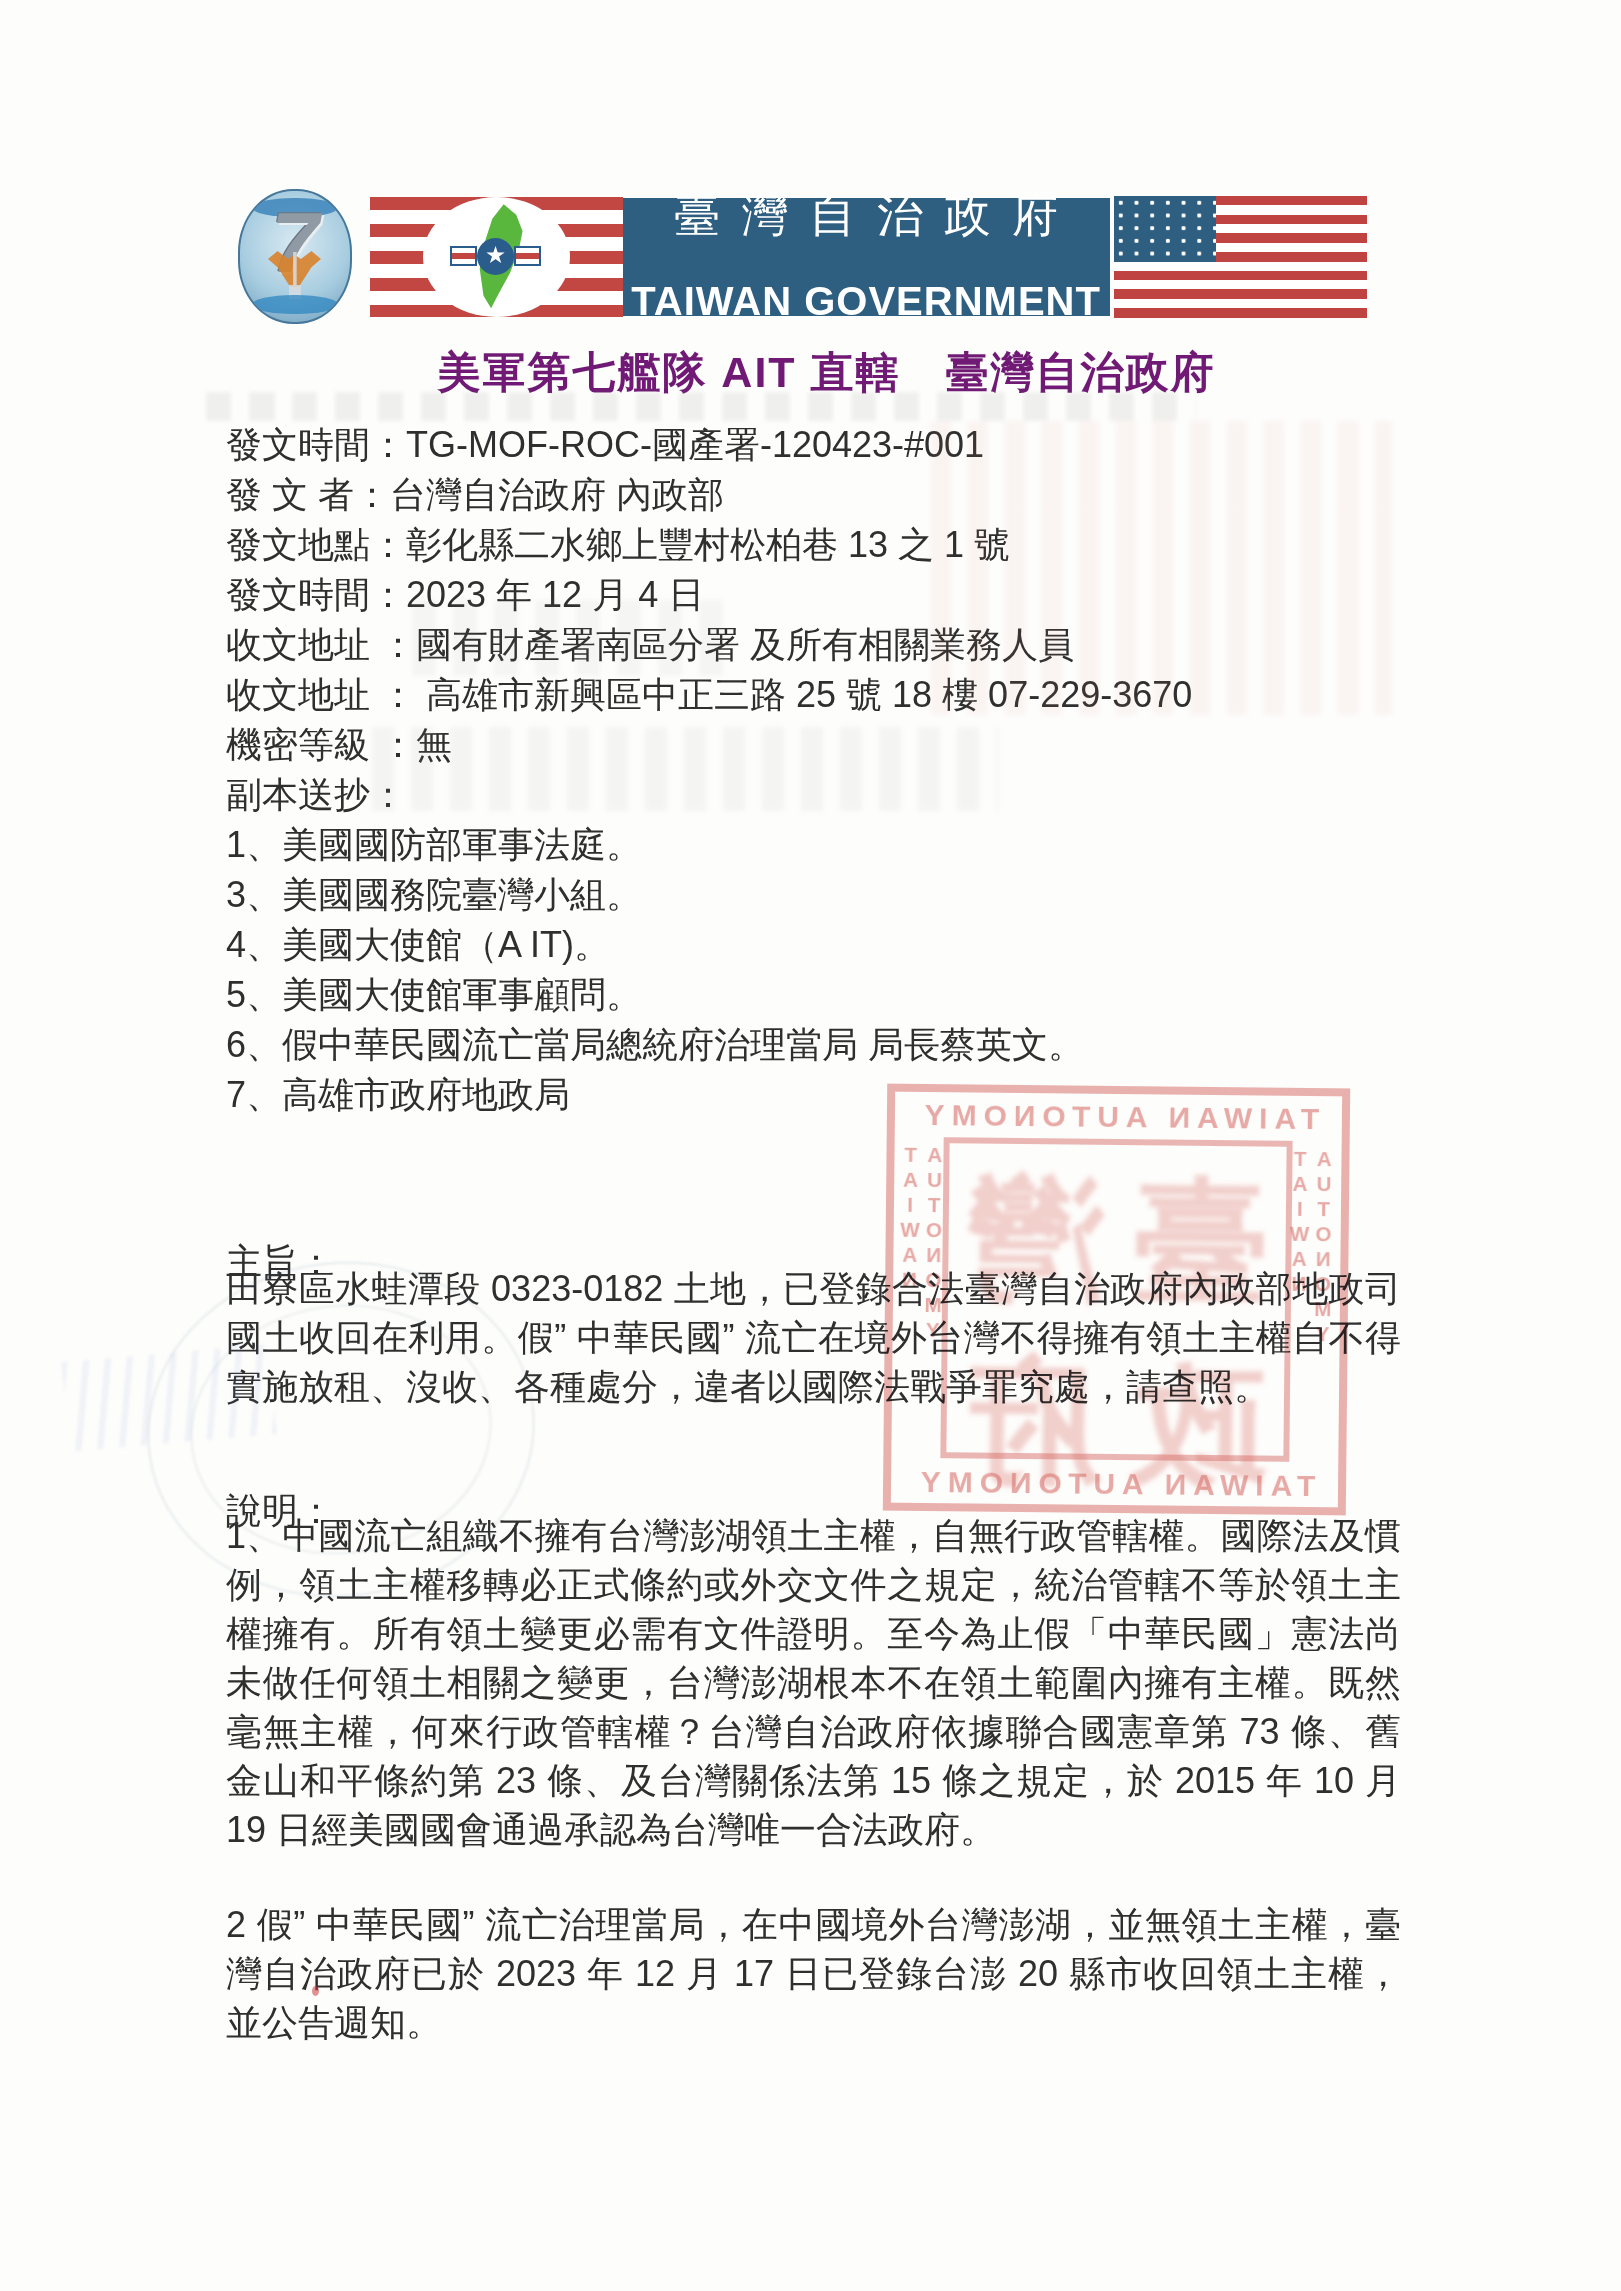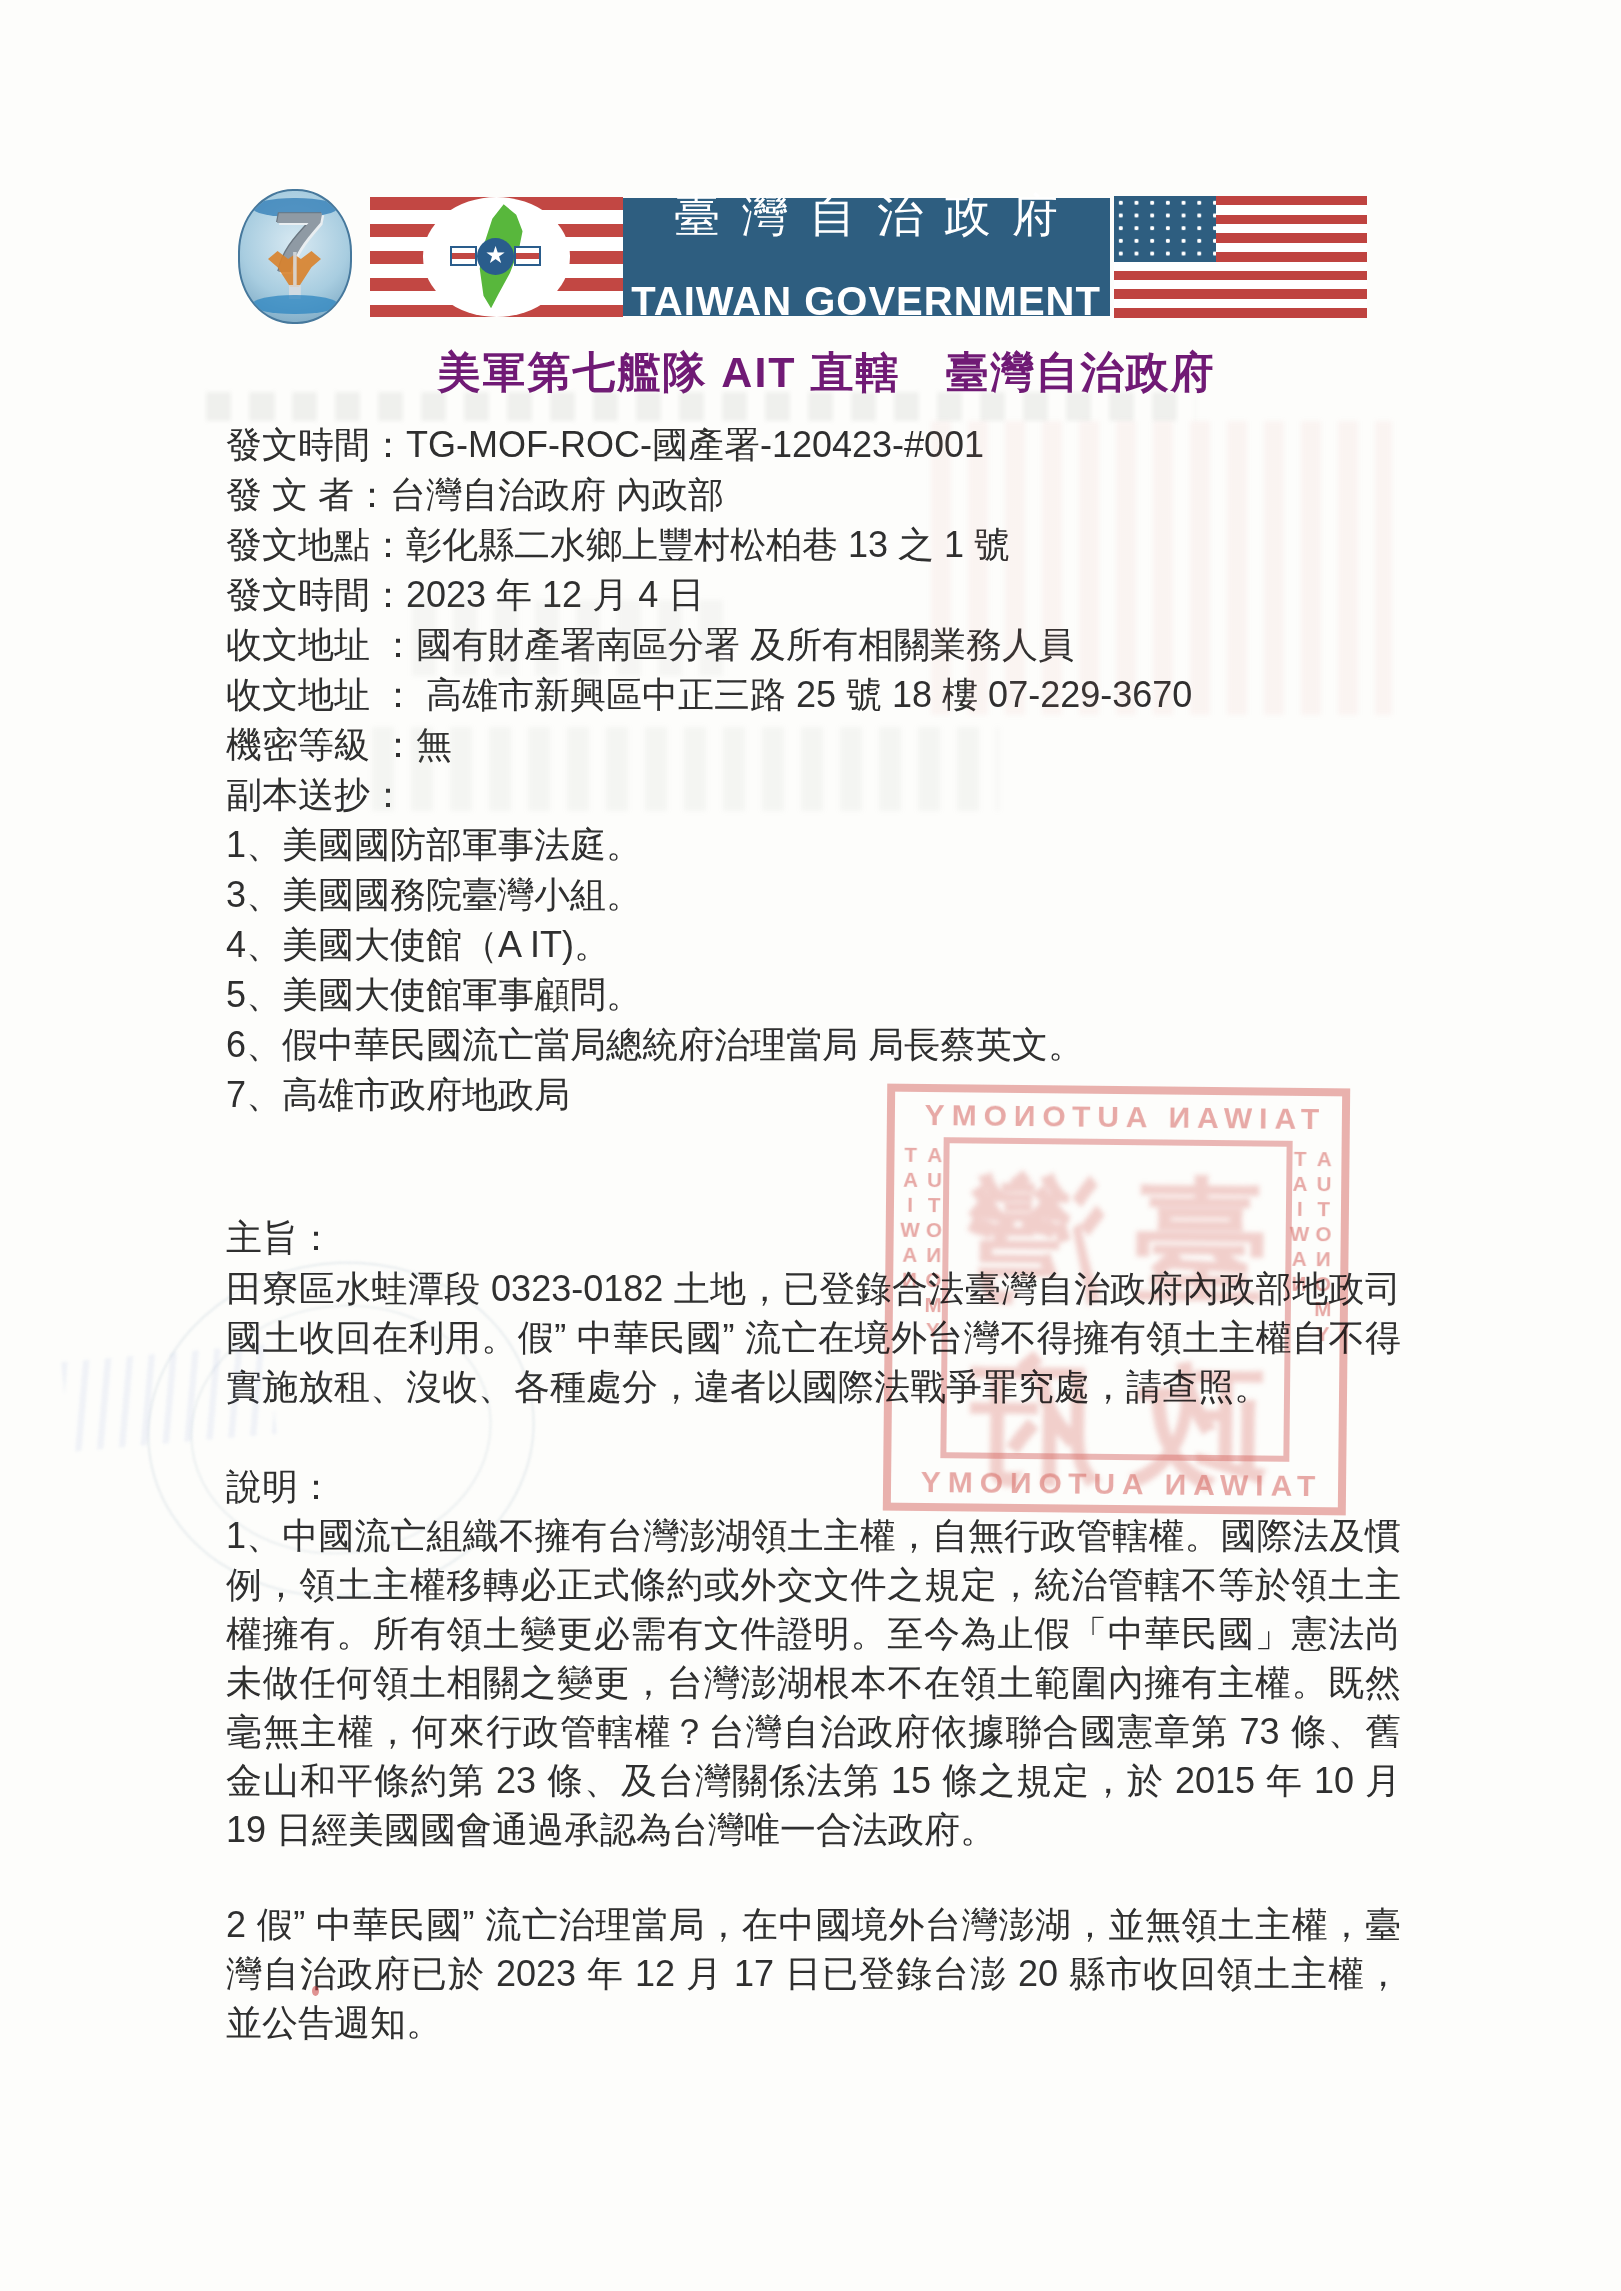--- a/index.html
+++ b/index.html
@@ -101,21 +101,21 @@
     text-align:center;font-size:43px;font-weight:bold;color:#701a75;
     letter-spacing:2px;
   }
   .meta-block{
     position:absolute;left:226px;top:420px;width:1176px;
     font-size:36px;line-height:50px;white-space:nowrap;
   }
   .meta-line{height:50px;}
   .body-col{position:absolute;left:226px;width:1175px;font-size:36px;}
   .para{margin:0;text-align:justify;line-height:49px;}
-  .heading-line{line-height:49px;}
+  .heading-line{line-height:49px;margin-top:24px;}
   #subject-head{top:1213px;}
   #subject-body{top:1264px;}
   #explain-head{top:1462px;}
   #explain-1{top:1511px;}
   #explain-2{top:1900px;}
 
   
   .stamp{
     position:absolute;left:885px;top:1086px;width:463px;height:427px;
     transform:rotate(0.6deg);

